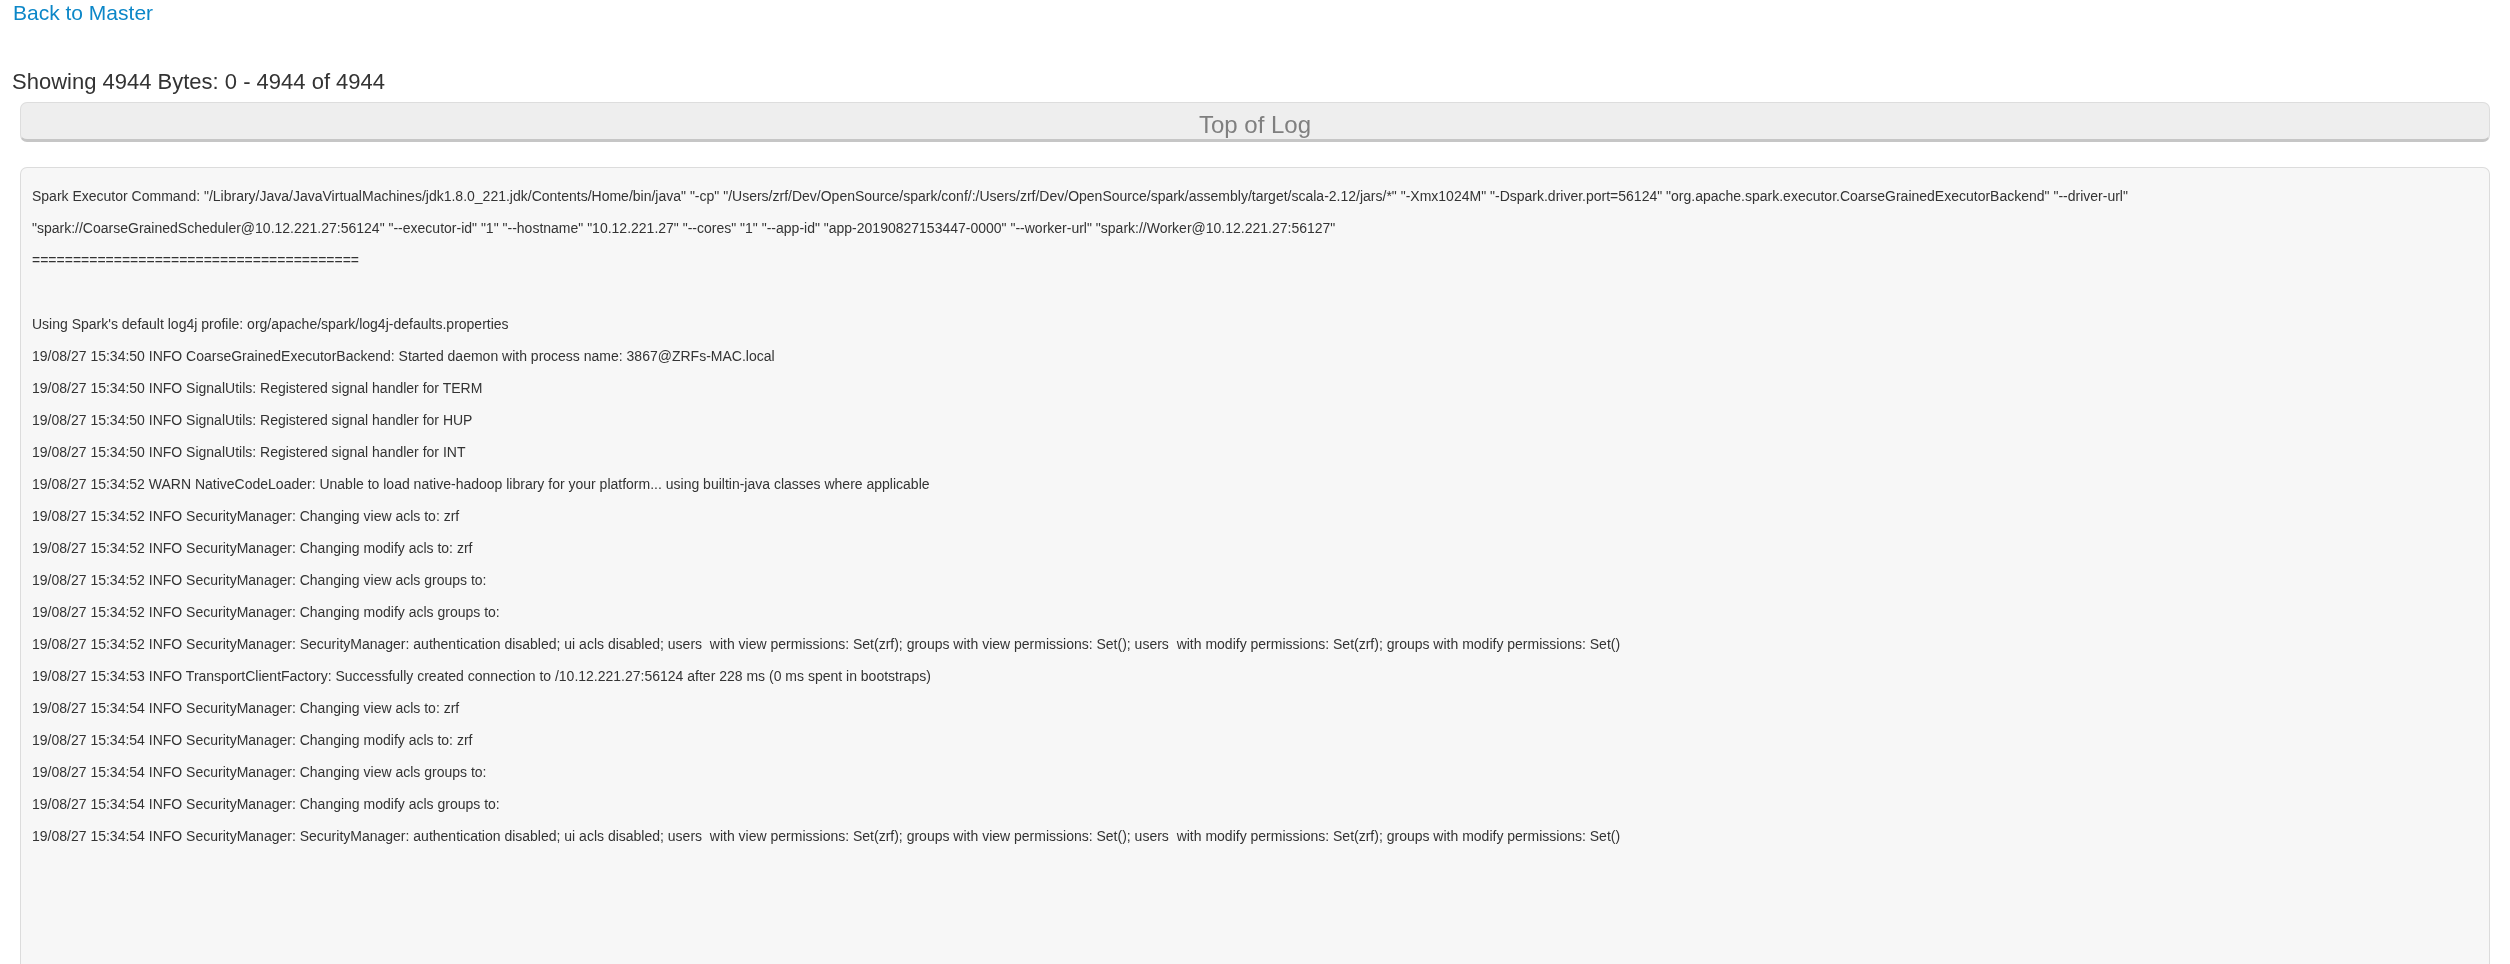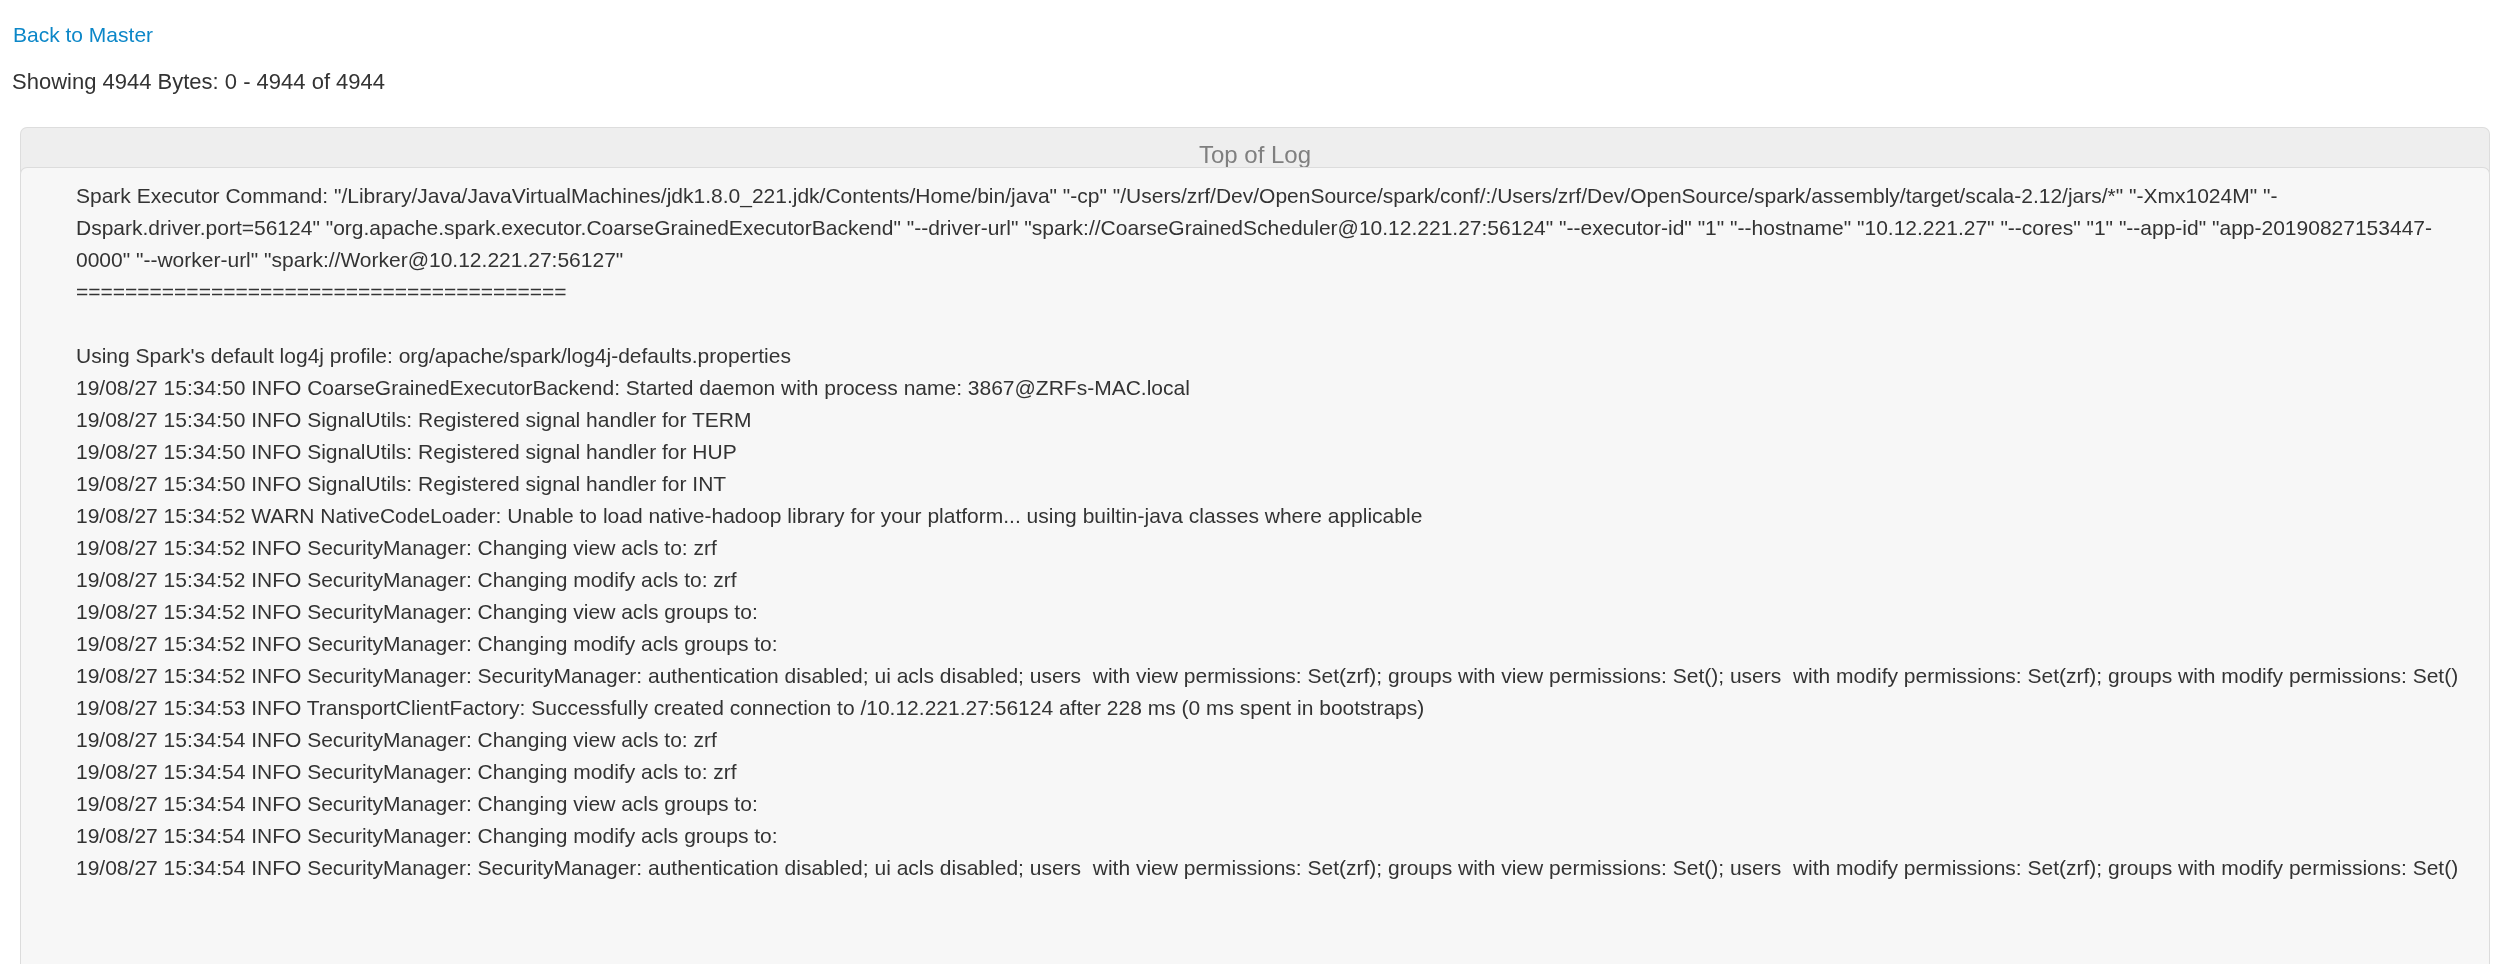--- a/index.html
+++ b/index.html
@@ -5,36 +5,36 @@
   * { margin: 0; padding: 0; box-sizing: border-box; }
   html, body {
     width: 2510px; height: 964px;
     background: #ffffff;
     font-family: "Liberation Sans", "DejaVu Sans", sans-serif;
     overflow: hidden;
     position: relative;
   }
   .back-link {
     position: absolute;
-    left: 13px; top: 23px;
+    left: 13px; top: 1px;
     font-size: 21px;
     color: #0c87c8;
     text-decoration: none;
     cursor: pointer;
   }
   .byte-range {
     position: absolute;
     left: 12px; top: 69px;
     font-size: 22px;
     color: #333333;
   }
   .top-btn {
     position: absolute;
-    left: 20px; top: 127px;
-    width: 2470px; height: 57px;
+    left: 20px; top: 102px;
+    width: 2470px; height: 40px;
     background: #eeeeee;
     border: 1px solid #dddddd;
     border-bottom: 3px solid #c6c6c6;
     border-radius: 7px;
     color: #7f7f7f;
     font-size: 24px;
     font-family: "Liberation Sans", "DejaVu Sans", sans-serif;
     text-align: center;
     line-height: 43px;
     display: block;
@@ -44,26 +44,25 @@
     left: 20px; top: 167px;
     width: 2470px; height: 797px;
     background: #f7f7f7;
     border: 1px solid #dcdcdc;
     border-bottom: none;
     border-radius: 7px 7px 0 0;
     padding: 12px 11px;
     overflow: hidden;
   }
   .log-text {
-    font-size: 21px;
+    font-size: 14px;
     line-height: 32px;
     color: #333333;
     white-space: pre-wrap;
     overflow-wrap: break-word;
-    margin-left: 44px;
   }
 </style>
 </head>
 <body>
 
 <a class="back-link" href="#">Back to Master</a>
 
 <div class="byte-range">Showing 4944 Bytes: 0 - 4944 of 4944</div>
 
 <button class="top-btn" disabled="">Top of Log</button>

